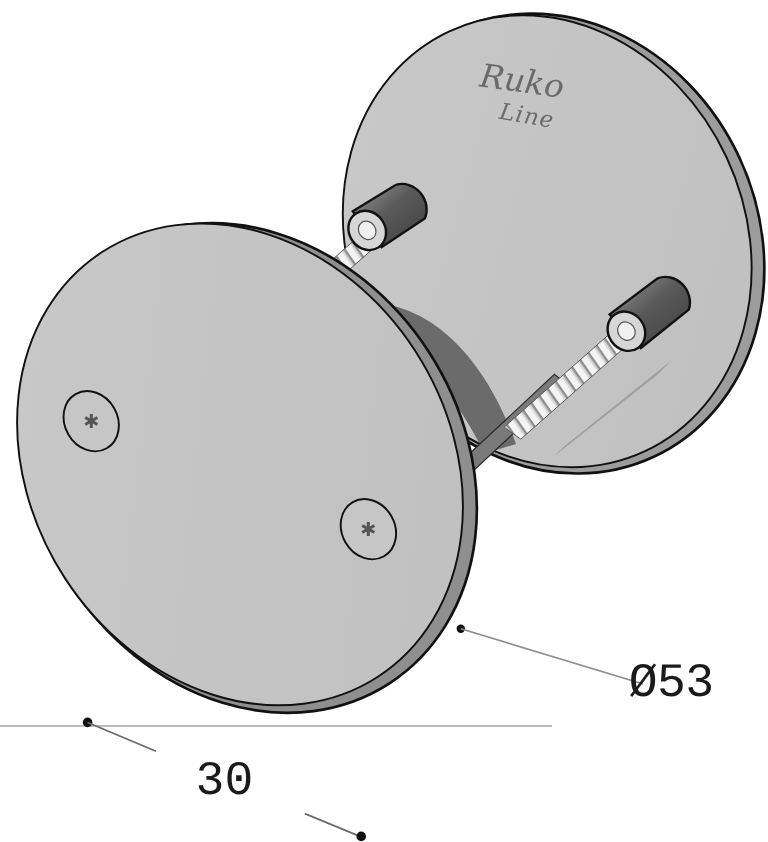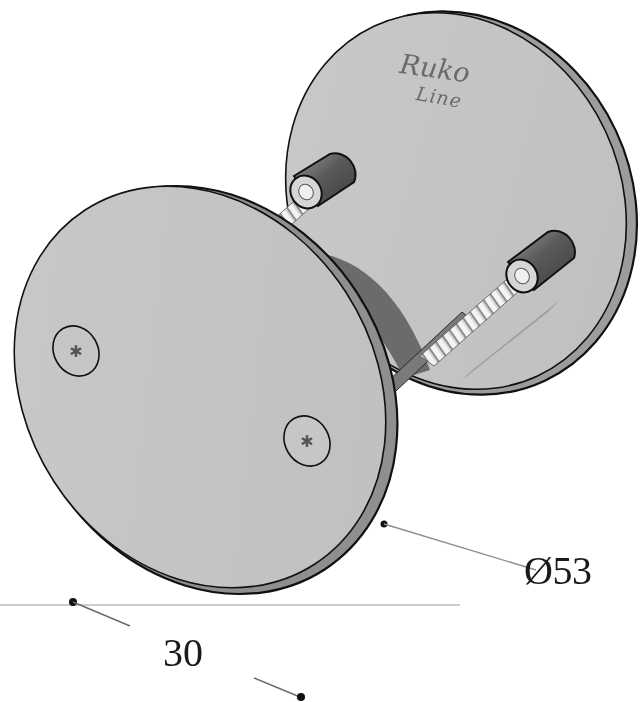--- a/index.html
+++ b/index.html
@@ -1,18 +1,18 @@
 <!DOCTYPE html>
 <html><head>
 <meta charset="utf-8">
 <style>
   html, body { margin: 0; padding: 0; background: #ffffff; }
   body { width: 640px; height: 702px; position: relative; overflow: hidden; font-family: "Liberation Sans", sans-serif; }
   #drawing { position: absolute; left: 0; top: 0; width: 640px; height: 702px; }
-  .dim-label { position: absolute; color: #1a1a1a; font-family: Liberation Serif, serif; font-weight: 400; line-height: 1; }
+  .dim-label { position: absolute; color: #1a1a1a; font-family: Liberation Mono, monospace; font-weight: 400; line-height: 1; }
   #dia-label { left: 524px; top: 551px; font-size: 40px; letter-spacing: -0.5px; }
   #len-label { left: 163px; top: 633px; font-size: 40px; }
   .brand { position: absolute; color: #6a6a6a; font-family: "DejaVu Serif", serif; font-style: italic; line-height: 1; }
   #brand-top { left: 402px; top: 50px; font-size: 27px; transform: rotate(8deg); transform-origin: left top; }
   #brand-bottom { left: 418px; top: 84px; font-size: 19px; transform: rotate(10deg); transform-origin: left top; letter-spacing: 1px; }
 </style>
 </head>
 <body>
 
 <svg id="drawing" viewBox="0 0 640 702" xmlns="http://www.w3.org/2000/svg">

